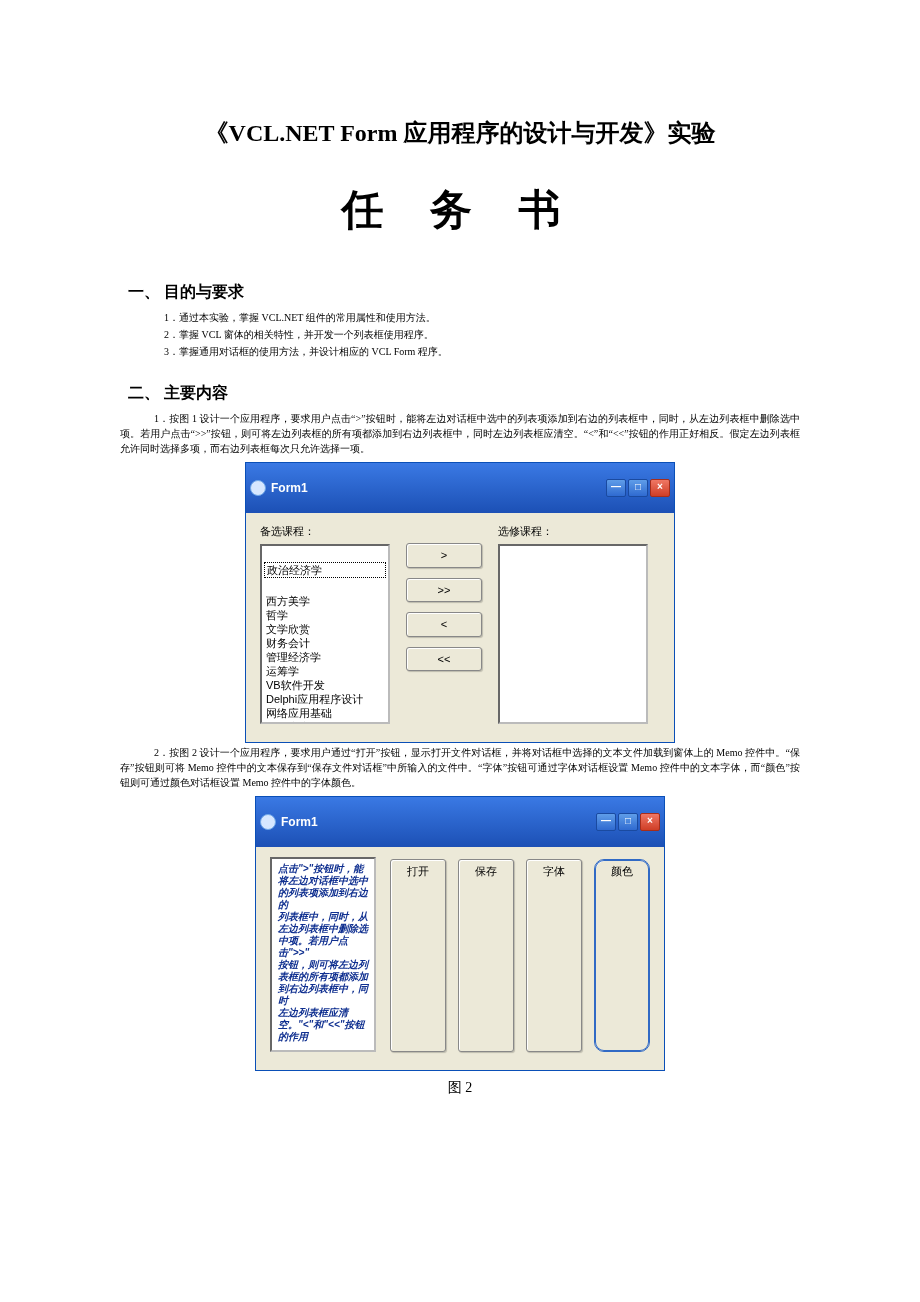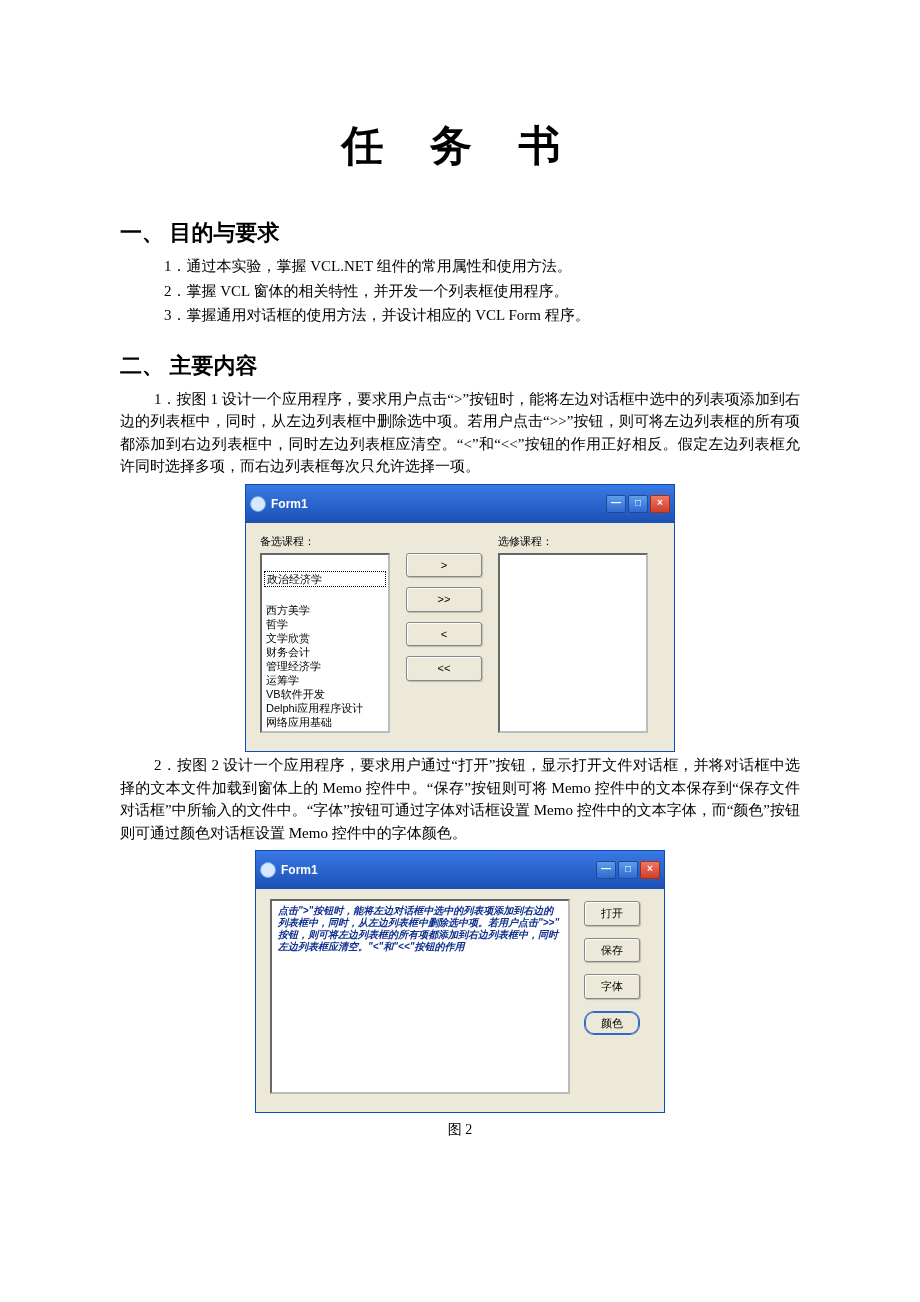--- a/index.html
+++ b/index.html
@@ -26,27 +26,27 @@
   }
   .title-sub {
     text-align: center;
     font-size: 42px;
     font-weight: bold;
     margin: 0 0 38px 0;
     letter-spacing: 18px;
     font-family: "SimSun", "宋体", serif;
   }
   .section-head {
-    font-size: 22px;
-    font-weight: bold;
-    margin: 10px 0 6px 0;
+    font-size: 16px;
+    font-weight: bold;
+    margin: 10px 0 6px 8px;
     font-family: "SimSun", "宋体", serif;
   }
   .body-text {
-    font-size: 15px;
+    font-size: 10px;
     margin: 2px 0;
     text-align: justify;
     font-family: "SimSun", "宋体", serif;
   }
   .indent1 { padding-left: 44px; }
   .indent-first { text-indent: 34px; }
   .fig-caption {
     text-align: center;
     font-size: 14px;
     margin: 6px 0 10px 0;
@@ -61,21 +61,21 @@
     font-family: Tahoma, Arial, sans-serif;
     font-size: 11px;
     box-sizing: border-box;
   }
   .win-titlebar {
     height: 22px;
     background: linear-gradient(#3a79e4, #1c50b5);
     color: #fff;
     display: flex;
     align-items: center;
-    padding: 8px 4px;
+    padding: 14px 4px;
     font-weight: bold;
     font-size: 12px;
   }
   .win-icon {
     width: 14px; height: 14px;
     border-radius: 50%;
     background: #d6e7ff;
     margin-right: 5px;
     border: 1px solid #6fa7e8;
   }
@@ -151,41 +151,41 @@
     box-sizing: border-box;
     padding: 4px 6px;
     font-size: 10px;
     color: #103090;
     font-weight: bold;
     font-style: italic;
     line-height: 12px;
   }
   .f2-btns {
     display: flex;
-    flex-direction: column;
     gap: 12px;
     margin-top: 2px;
   }
   .xp-btn2 {
     background: #ece9d8;
     border: 1px solid #888;
     border-radius: 3px;
     box-shadow: inset 1px 1px 0 #fff, 1px 1px 1px rgba(0,0,0,.2);
     padding: 3px 0;
     text-align: center;
     font-size: 11px;
     width: 54px;
   }
   .xp-btn2.focus { border-color:#316ac5; box-shadow: 0 0 0 1px #316ac5 inset, inset 1px 1px 0 #fff; border-radius: 10px; }
 </style>
 </head>
 <body>
 
 <div class="page">
 
+  <h1 class="title-main">《VCL.NET Form 应用程序的设计与开发》实验</h1>
   <h2 class="title-sub">任 务 书</h2>
 
   <div class="section-head">一、 目的与要求</div>
   <p class="body-text indent1">1．通过本实验，掌握 VCL.NET 组件的常用属性和使用方法。</p>
   <p class="body-text indent1">2．掌握 VCL 窗体的相关特性，并开发一个列表框使用程序。</p>
   <p class="body-text indent1">3．掌握通用对话框的使用方法，并设计相应的 VCL Form 程序。</p>
 
   <div style="height:10px"></div>
 
   <div class="section-head">二、 主要内容</div>

